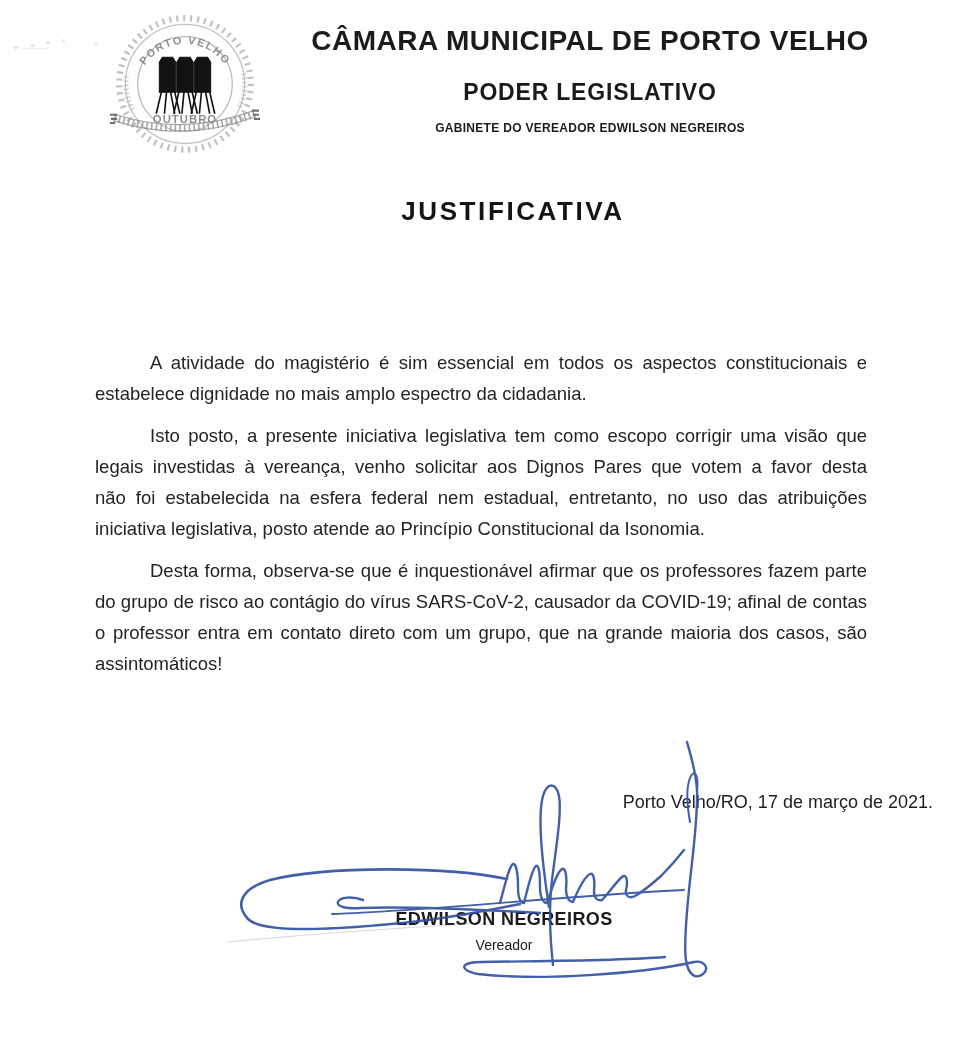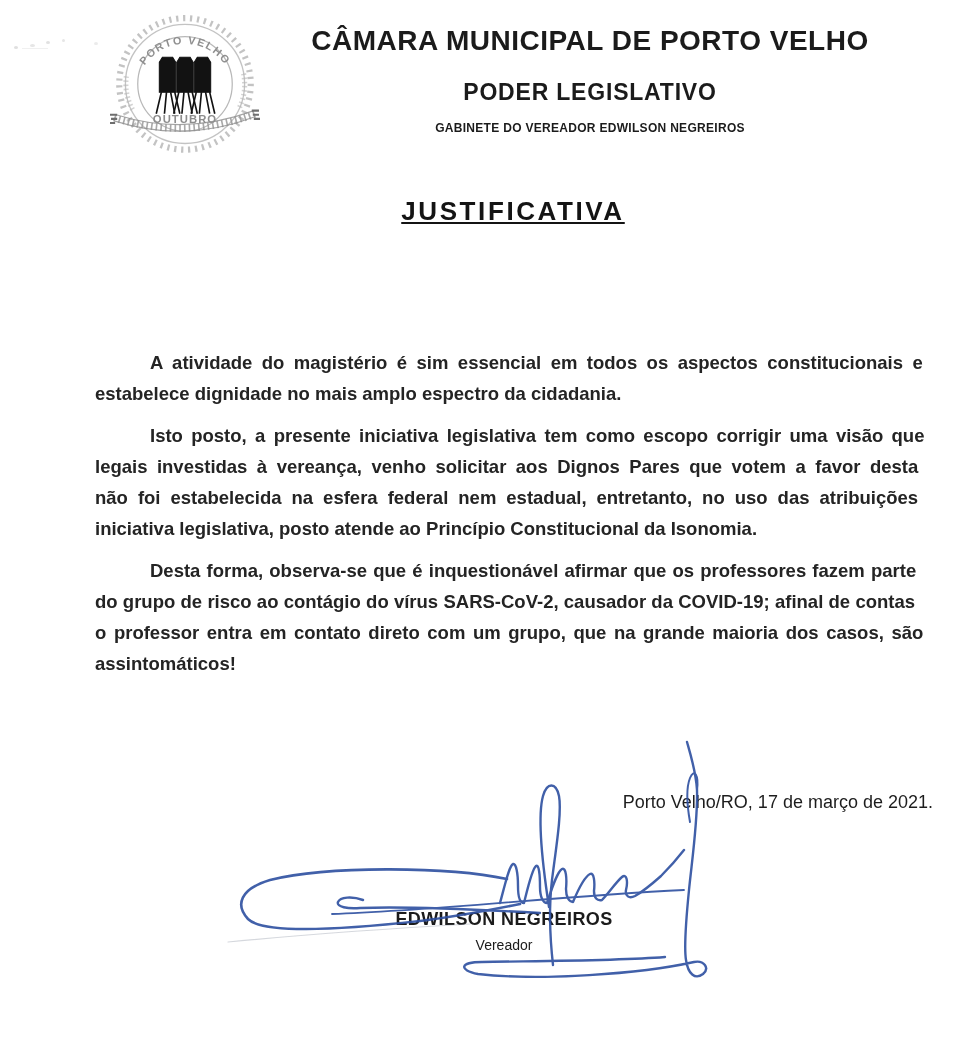--- a/index.html
+++ b/index.html
@@ -7,27 +7,27 @@
     position:relative;width:960px;height:1041px;background:#ffffff;
     font-family:"Liberation Sans",sans-serif;overflow:hidden;
   }
   
   .header-text{position:absolute;left:250px;top:25px;width:680px;text-align:center;color:#1b1b1b;}
   .org{font-size:28px;font-weight:bold;letter-spacing:0.5px;line-height:32px;}
   .branch{font-size:23px;font-weight:bold;letter-spacing:0.8px;line-height:26px;margin-top:22px;}
   .office{font-size:12px;font-weight:bold;letter-spacing:0.3px;margin-top:16px;}
   .doc-title{
     position:absolute;top:196px;left:513px;transform:translateX(-50%);
-    font-size:26px;font-weight:bold;letter-spacing:2.6px;color:#141414;white-space:nowrap;text-decoration:underline;
+    font-size:26px;font-weight:bold;letter-spacing:2.6px;color:#141414;white-space:nowrap;
   }
   
   .seal{position:absolute;left:110px;top:12px;width:150px;height:150px;}
   
   .body-text{position:absolute;left:95px;top:347px;width:772px;font-size:18.5px;line-height:31px;color:#242424;}
-  .para{margin:0 0 11px 0;font-weight:bold;}
+  .para{margin:0 0 11px 0;}
   .line{height:31px;width:max-content;white-space:nowrap;}
   .line.first{padding-left:55px;}
   
   .dateline{position:absolute;top:792px;right:27px;font-size:18px;color:#1d1d1d;white-space:nowrap;}
   
   .sig-block{position:absolute;top:908px;left:504px;transform:translateX(-50%);text-align:center;color:#1b1b1b;}
   .sig-name{font-size:18px;font-weight:bold;letter-spacing:0.4px;line-height:22px;}
   .sig-role{font-size:14px;margin-top:4px;line-height:22px;}
   
   .ink-svg{position:absolute;left:0;top:0;width:960px;height:1041px;pointer-events:none;}

